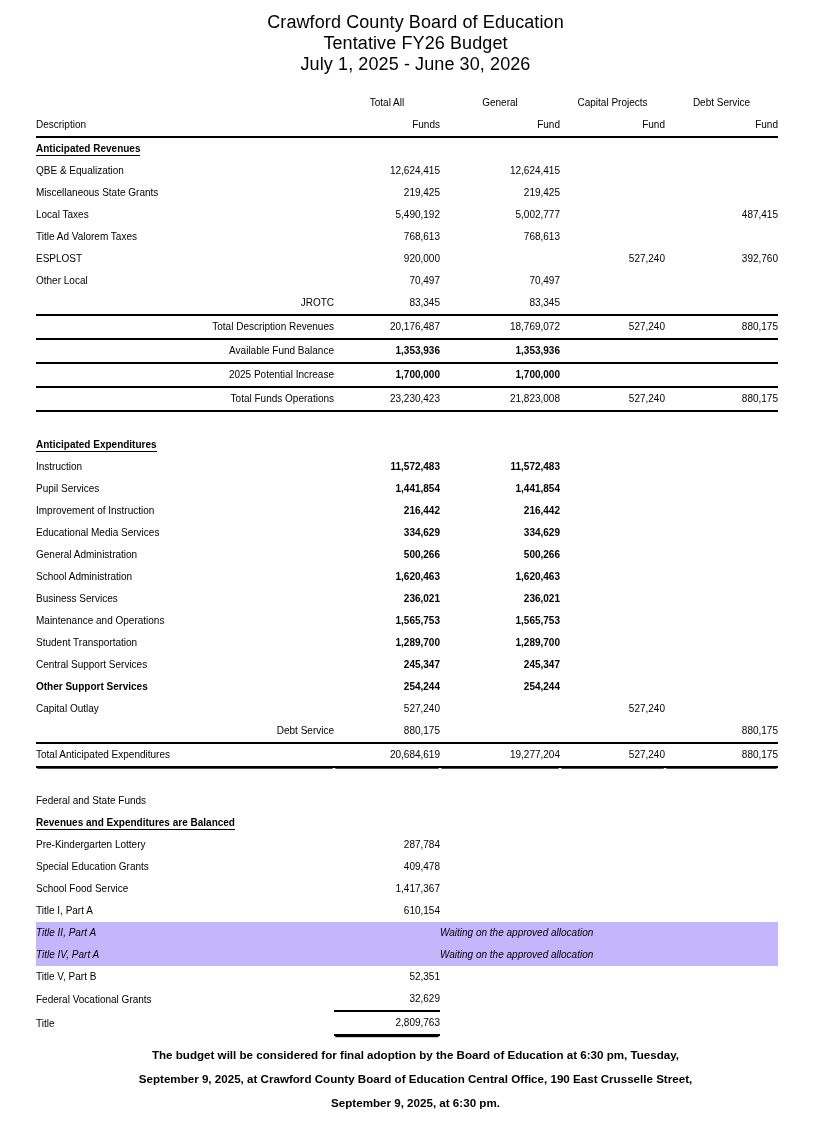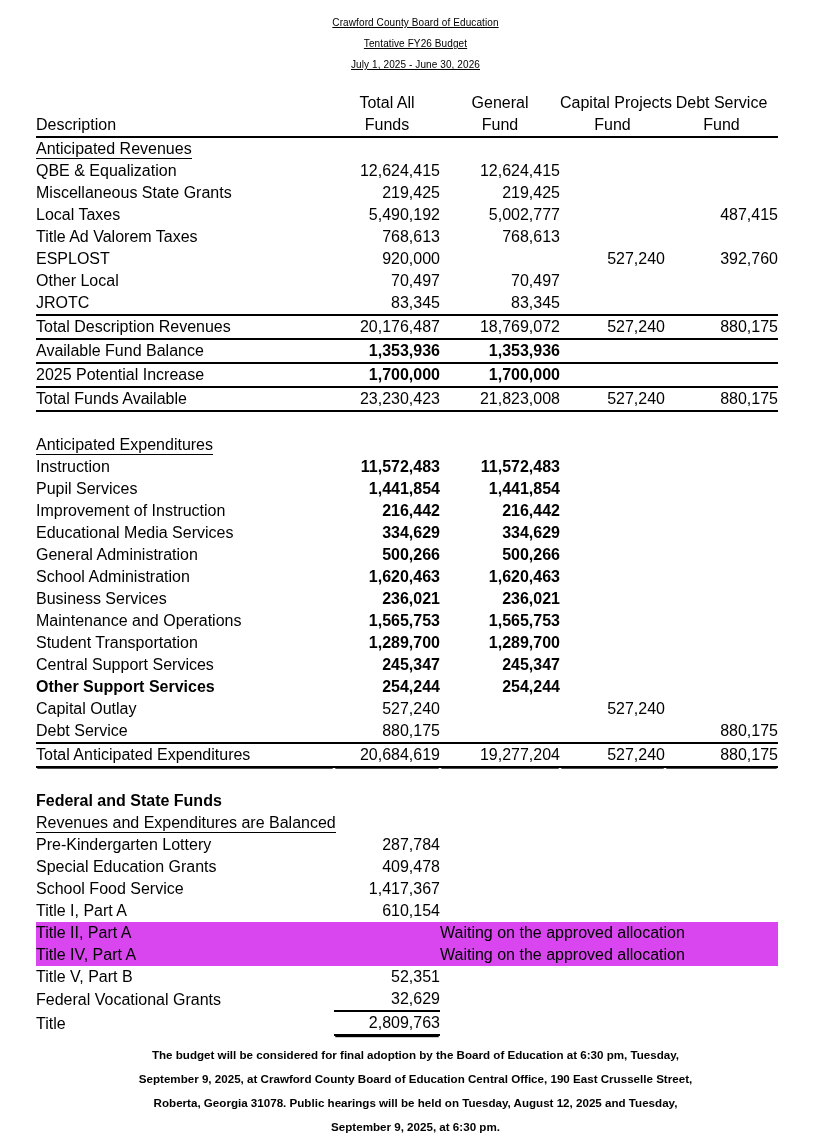--- a/index.html
+++ b/index.html
@@ -15,38 +15,37 @@
     position: relative;
     overflow: hidden;
   }
 
   
   .title-block {
     padding-top: 12px;
     text-align: center;
   }
   .title-line {
-    font-size: 10px;
+    font-size: 18px;
     line-height: 21px;
     letter-spacing: 0.1px;
-    text-decoration: underline;
   }
 
   
   .sheet {
     position: absolute;
     left: 36px;
     top: 92px;
     width: 742px;
   }
   table.budget {
     width: 742px;
     border-collapse: collapse;
     table-layout: fixed;
-    font-size: 16px;
+    font-size: 10px;
   }
   table.budget td {
     padding: 0;
     vertical-align: bottom;
     white-space: nowrap;
     height: 22px;
     line-height: 22px;
   }
   col.c-desc { width: 298px; }
   col.c-tot  { width: 106px; }
@@ -62,36 +61,37 @@
     height: 19px;
     line-height: 19px;
     vertical-align: bottom;
   }
   .hdr-2 td { height: 21px; line-height: 21px; }
   .hdr-2 td.desc { text-align: left; }
 
   
   .bold td { font-weight: bold; }
   .section-head td {
-    font-weight: normal;
+    font-weight: bold;
     height: 26px;
     line-height: 30px;
   }
   .section-head .u {
     border-bottom: 1.4px solid #000;
     padding-bottom: 1px;
   }
-  .plain-head td { font-weight: bold; height: 24px; line-height: 28px; }
-  .rule-bottom td { border-bottom: 2.1px solid #000; }
+  .plain-head td { font-weight: normal; height: 24px; line-height: 28px; }
+  .rule-bottom td { border-bottom: 2.1px solid #000; text-align: right; }
   .rule-dbl td    { border-bottom: 2.1px double #000; box-shadow: 0 3px 0 -1.3px #000; margin-left: 28px; }
   .spacer-lg td { height: 22px; line-height: 22px; border: none; }
 
   
   .hl .hl-band {
-    background: #d946ef;
+    background: #c4b5fd;
+    font-style: italic;
   }
   .waiting-cell {
     position: relative;
     text-align: left;
     padding-left: 2px;
     overflow: visible;
   }
   .waiting-text {
     position: relative;
     z-index: 2;
@@ -221,21 +221,21 @@
     <td class="num"></td>
   </tr>
   <tr class="bold rule-bottom">
     <td class="desc" style="font-weight:normal">2025 Potential Increase</td>
     <td class="num">1,700,000</td>
     <td class="num">1,700,000</td>
     <td class="num"></td>
     <td class="num"></td>
   </tr>
   <tr class="rule-bottom">
-    <td class="desc">Total Funds Available</td>
+    <td class="desc">Total Funds Operations</td>
     <td class="num">23,230,423</td>
     <td class="num">21,823,008</td>
     <td class="num">527,240</td>
     <td class="num">880,175</td>
   </tr>
 
   <tr class="spacer-lg">
           <td colspan="5"></td>
         </tr>
 
@@ -403,15 +403,14 @@
     <td colspan="3"></td>
   </tr>
 
   </tbody>
 </table>
 </div>
 
 <div class="footer">
   <div>The budget will be considered for final adoption by the Board of Education at 6:30 pm,  Tuesday,</div>
   <div>September 9, 2025, at Crawford County Board of Education Central Office, 190 East Crusselle Street,</div>
-  <div>Roberta, Georgia 31078.  Public hearings will be held on Tuesday,  August 12, 2025 and Tuesday,</div>
   <div>September 9, 2025, at 6:30 pm.</div>
 </div>
 
 </body></html>

